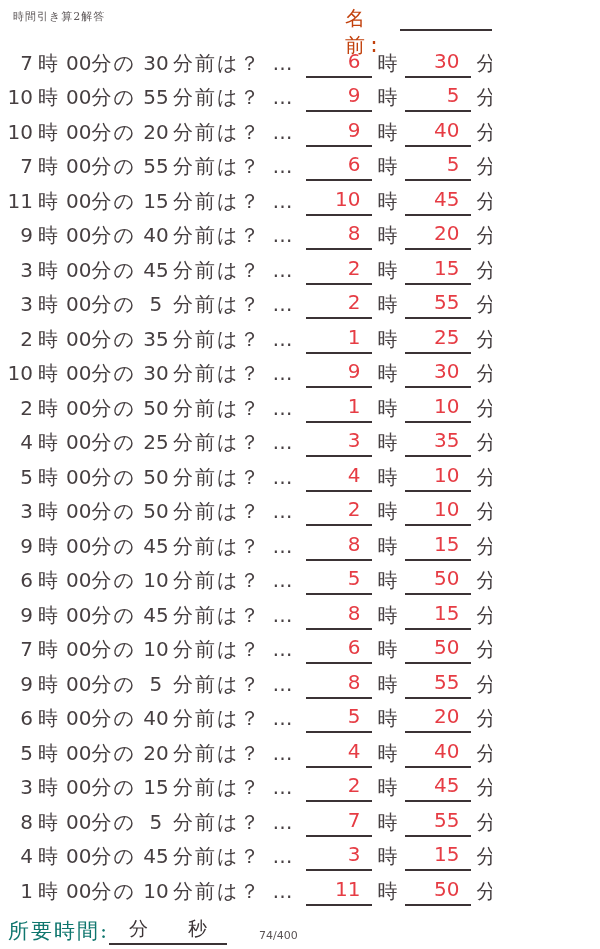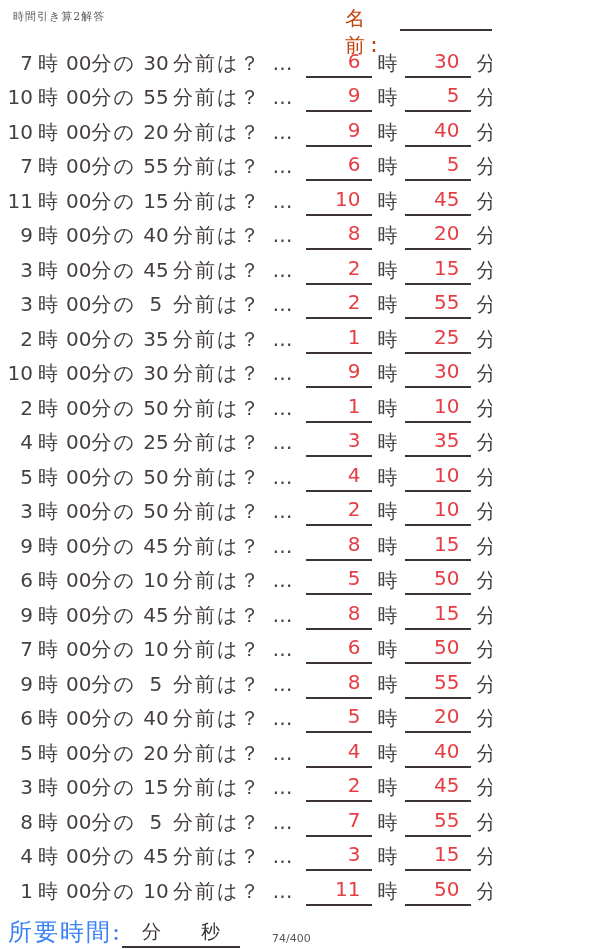--- a/index.html
+++ b/index.html
@@ -37,21 +37,21 @@
   .ans-h{margin-left:14px;}
   .ans-m{margin-left:8px;}
   .ji2{margin-left:5px;}
   .fun{margin-left:5px;}
   
   .footer{
     position:absolute;top:916px;left:8px;width:584px;
     display:flex;align-items:flex-end;
   }
   .time-label{
-    font-family:"DejaVu Serif",serif;font-size:24px;color:#3b82f6;letter-spacing:2px;
+    font-family:"DejaVu Serif",serif;font-size:21px;color:#0f766e;letter-spacing:2px;
   }
   .time-line{
     width:118px;border-bottom:2px solid #3b3335;display:flex;justify-content:space-around;
     font-family:"DejaVu Serif",serif;font-size:19px;color:#3b3335;padding-bottom:1px;
   }
   .page-count{font-size:11px;color:#5a5354;margin-left:32px;padding-bottom:3px;}
   .copyright{font-size:11px;color:#8e8a8b;margin-left:auto;padding-bottom:4px;}
 </style>
 </head>
 <body>

